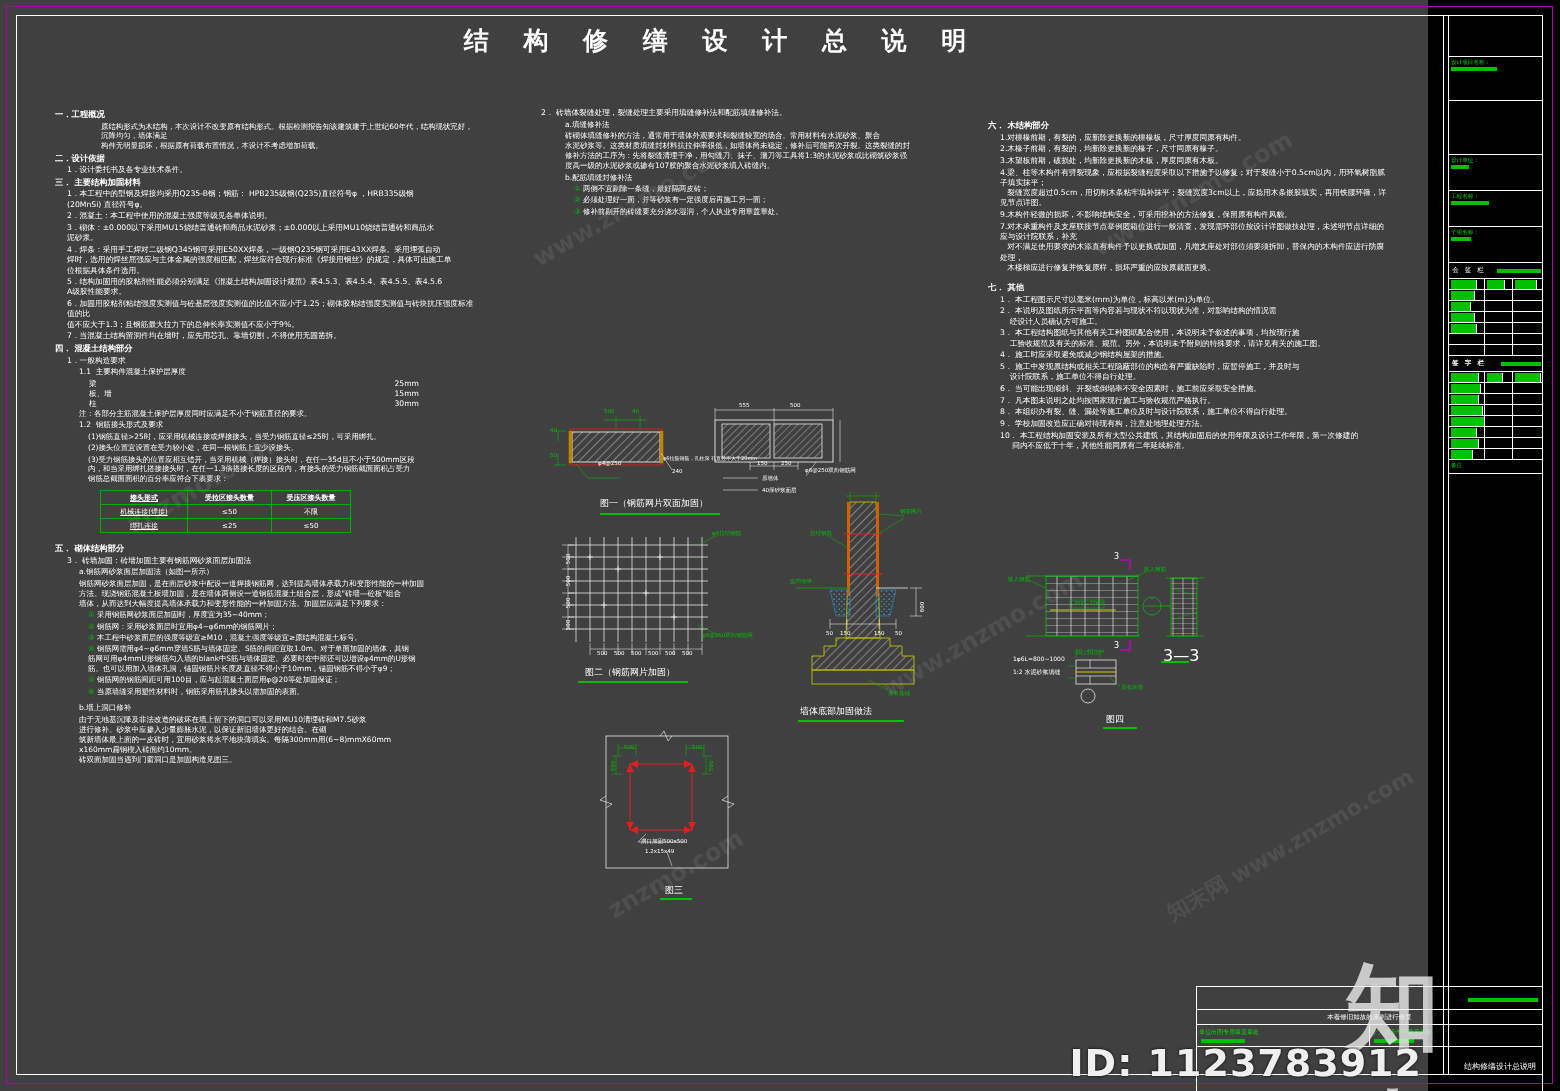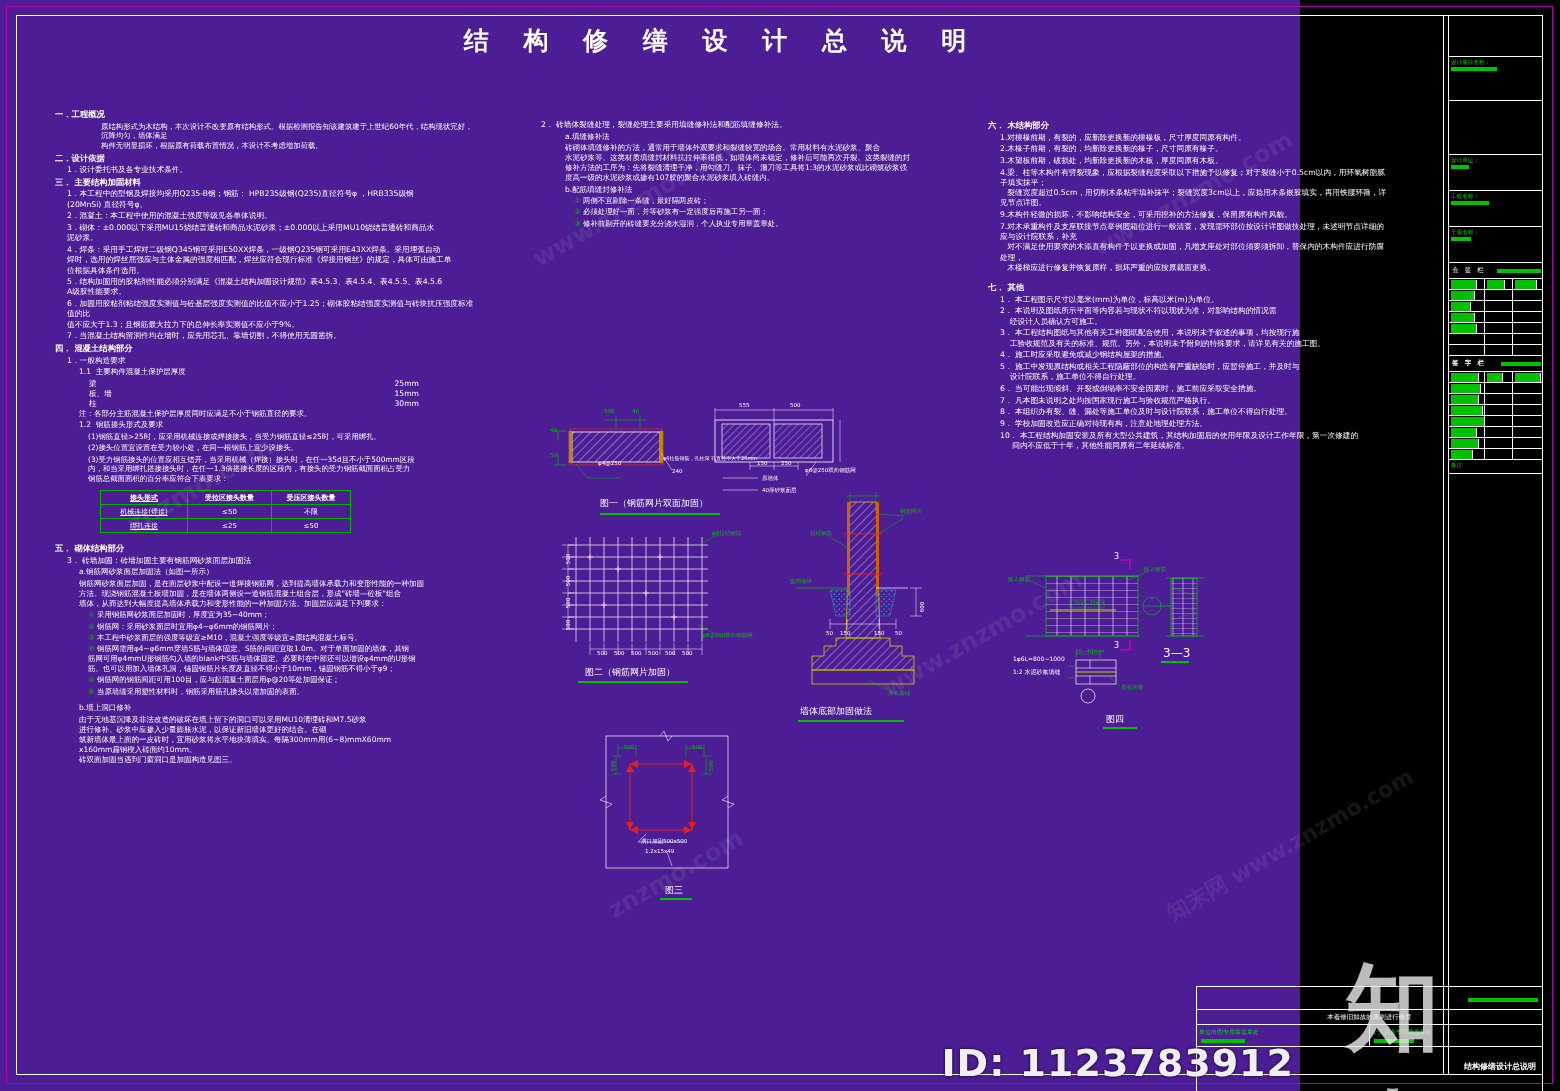--- a/index.html
+++ b/index.html
@@ -2,21 +2,21 @@
 <html lang="zh"><head>
 <meta charset="utf-8">
 <title>结构修缮设计总说明</title>
 <style>
   html,body{margin:0;padding:0;background:#000;}
   body{
     width:1560px;height:1091px;
     font-family:"DejaVu Sans","Liberation Sans",sans-serif;
     color:#ffffff;overflow:hidden;position:relative;
   }
-  #sheet{position:absolute;left:0;top:0;width:1300px;height:1091px;background:#4c1d95;}
+  #sheet{position:absolute;left:0;top:0;width:1428px;height:1091px;background:#404040;}
 
   
   .frame-outer{position:absolute;left:6px;top:6px;width:1547px;height:1078px;border:1px solid #b000b0;box-sizing:border-box;}
   .frame-inner{position:absolute;left:16px;top:15px;width:1527px;height:1060px;border:1px solid #ffffff;box-sizing:border-box;}
   .frame-vsplit{position:absolute;left:1443px;top:15px;width:1px;height:1060px;background:#ffffff;}
   .frame-vsplit2{position:absolute;left:1448px;top:15px;width:1px;height:1060px;background:#ffffff;}
 
   
   .main-title{
     position:absolute;left:0;top:24px;width:1443px;text-align:center;
@@ -27,21 +27,21 @@
   .col{position:absolute;color:#ffffff;}
   .col p{margin:0 0 1.5px 0;line-height:1.33;white-space:pre-wrap;}
   .lvl-h{font-size:8.3px;font-weight:bold;color:#ffffff;margin-top:4px;}
   .lvl-1{font-size:7.7px;padding-left:12px;}
   .lvl-2{font-size:7.5px;padding-left:24px;}
   .lvl-3{font-size:7.4px;padding-left:33px;}
   .lvl-ind{font-size:7.4px;padding-left:46px;}
   .circ{color:#00c000;}
 
   #col-left{left:55px;top:109px;width:420px;}
-  #col-mid{left:541px;top:120px;width:420px;}
+  #col-mid{left:541px;top:108px;width:420px;}
   #col-right{left:988px;top:120px;width:400px;}
 
   .cover-row{display:flex;justify-content:space-between;padding-left:34px;width:330px;font-size:7.6px;}
 
   
   table.g{border-collapse:collapse;margin:6px 0 0 45px;}
   table.g td,table.g th{border:1px solid #00b000;color:#ffffff;font-size:7px;
     text-align:center;padding:1.5px 4px;font-weight:normal;}
   table.g th{font-weight:bold;}
   table.g td:nth-child(1),table.g th:nth-child(1){width:78px;text-decoration:underline;}
@@ -527,21 +527,21 @@
   </svg>
   <div class="dim" style="left:1008px;top:576px;">嵌入钢筋</div>
   <div class="dim" style="left:1144px;top:566px;">嵌入钢筋</div>
   <div class="dim" style="left:1075px;top:600px;">800~1000</div>
   <div class="dimw" style="left:1114px;top:552px;font-size:8px;">3</div>
   <div class="dimw" style="left:1114px;top:641px;font-size:8px;">3</div>
   <div class="dimw" style="left:1013px;top:655px;font-size:6px;">1φ6L=800~1000</div>
   <div class="dimw" style="left:1013px;top:668px;font-size:6px;">1:2 水泥砂浆填缝</div>
   <div class="dim" style="left:1075px;top:648px;">30~40mm</div>
   <div class="dim" style="left:1121px;top:684px;">原有灰缝</div>
-  <div class="cap" style="left:1163px;top:646px;font-size:12px;">3—3</div>
+  <div class="cap" style="left:1163px;top:646px;font-size:16px;">3—3</div>
   <div class="capline" style="left:1161px;top:661px;width:28px;"></div>
   <div class="cap" style="left:1106px;top:713px;">图四</div>
   <div class="capline" style="left:1103px;top:727px;width:34px;"></div>
 
   <div class="tb">
     <div class="tb-row" style="height:42px;"></div>
     <div class="tb-row" style="height:44px;">
       <div class="tb-lab">设计项目名称：</div>
       <div class="bar" style="width:46px;"></div>
     </div>
@@ -665,21 +665,21 @@
       <div class="bb-cell">
         <span>单位出图专用章盖章处</span>
         <div class="bar" style="width:44px;margin-top:2px;"></div>
       </div>
       <div class="bb-cell">
         <span>个人执业专用章盖章处</span>
         <div class="bar" style="width:40px;margin-top:2px;"></div>
       </div>
     </div>
     <div style="height:46px;position:relative;">
-      <div style="position:absolute;right:6px;top:14px;font-size:8px;color:#ffffff;font-weight:bold;">结构修缮设计总说明</div>
+      <div style="position:absolute;right:6px;top:14px;font-size:8px;color:#ffffff;">结构修缮设计总说明</div>
     </div>
   </div>
 
   <div class="wm wm-rot" style="left:118px;top:470px;font-size:26px;">znzmo.com</div>
   <div class="wm wm-rot" style="left:520px;top:190px;font-size:24px;">www.znzmo.com</div>
   <div class="wm wm-rot" style="left:1080px;top:180px;font-size:24px;">www.znzmo.com</div>
   <div class="wm wm-rot" style="left:870px;top:620px;font-size:24px;">www.znzmo.com</div>
   <div class="wm wm-rot" style="left:600px;top:860px;font-size:24px;">znzmo.com</div>
   <div class="wm wm-rot" style="left:1150px;top:830px;font-size:22px;">知末网 www.znzmo.com</div>
   <div class="zw" style="left:1345px;top:945px;letter-spacing:2px;">知末</div>

